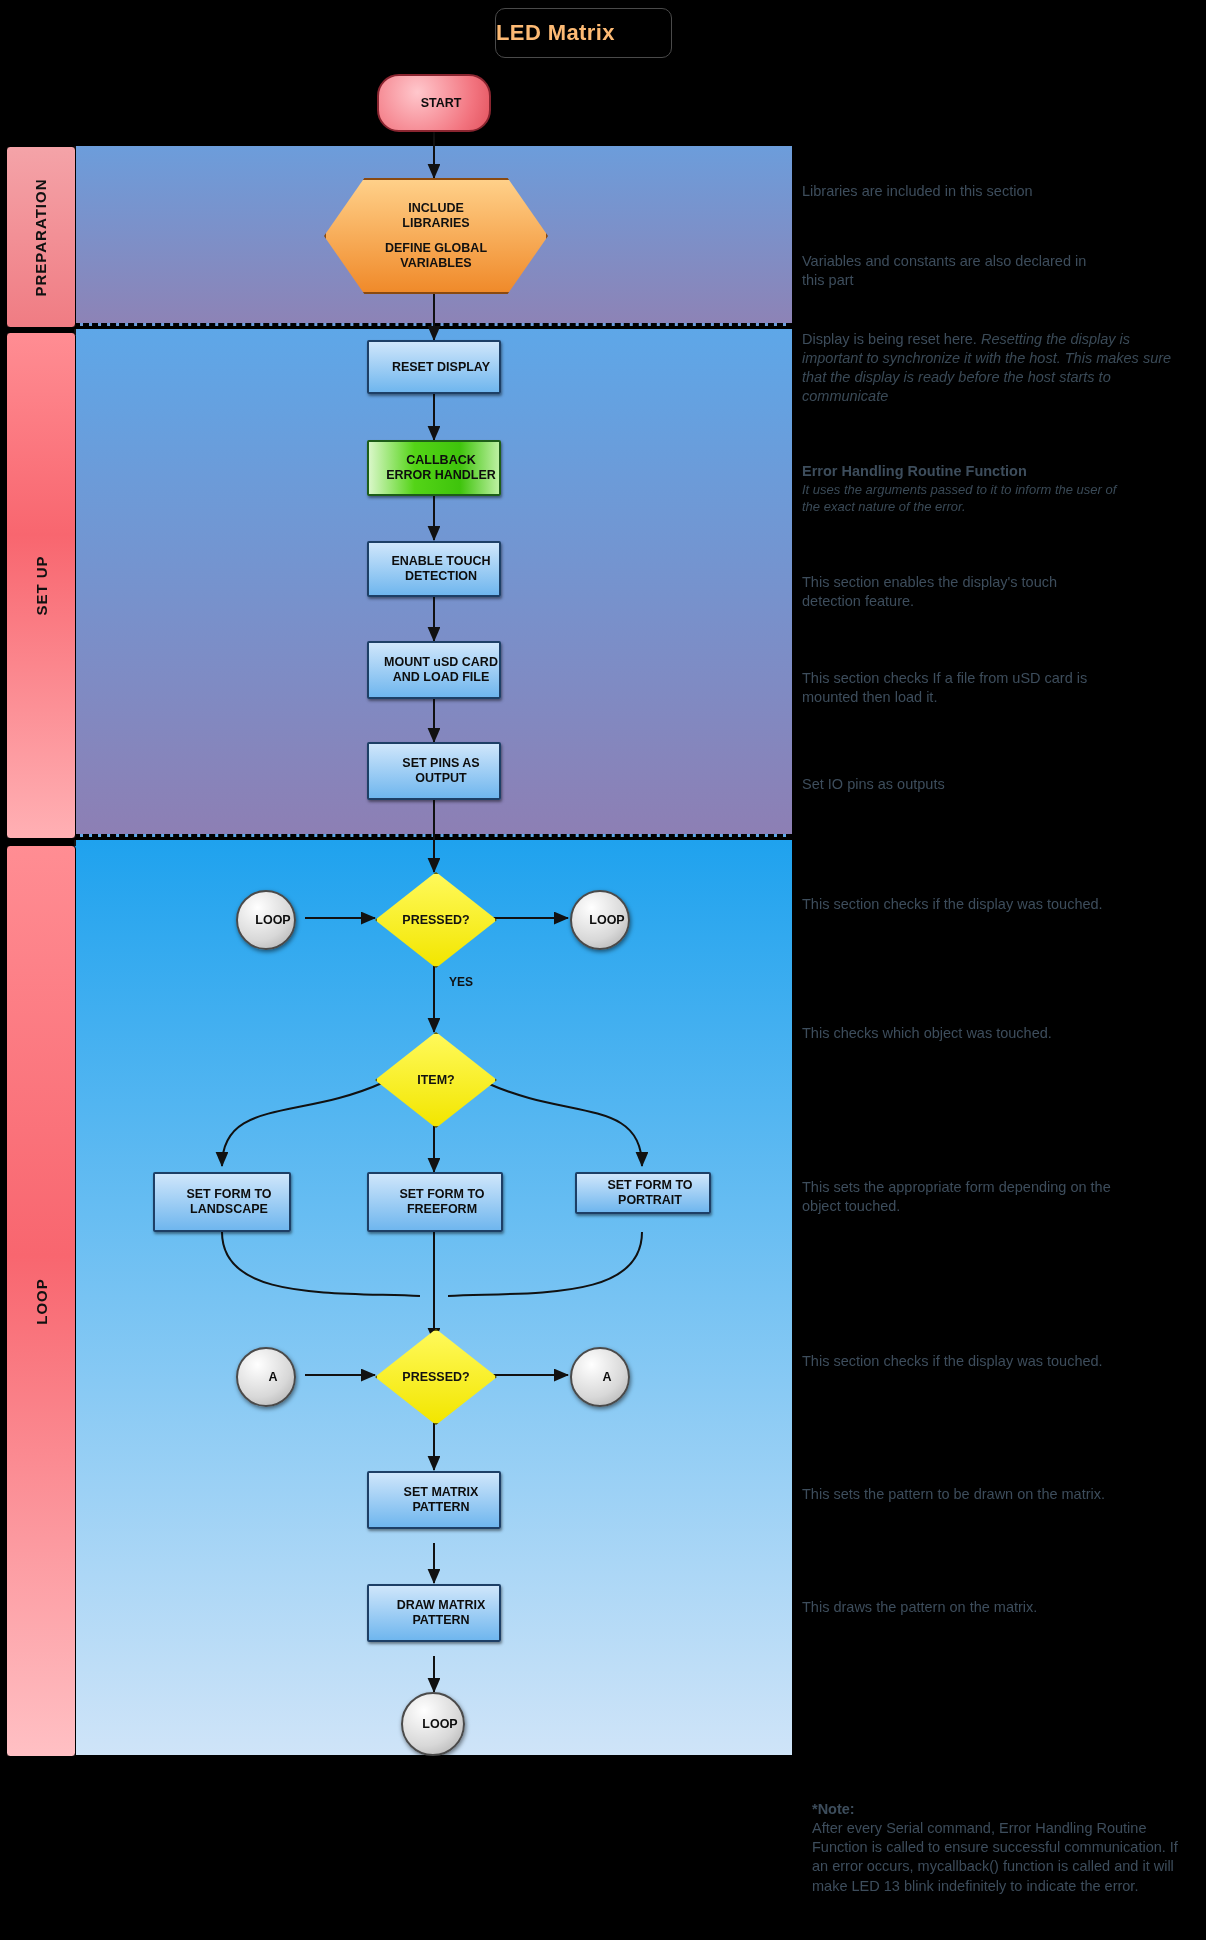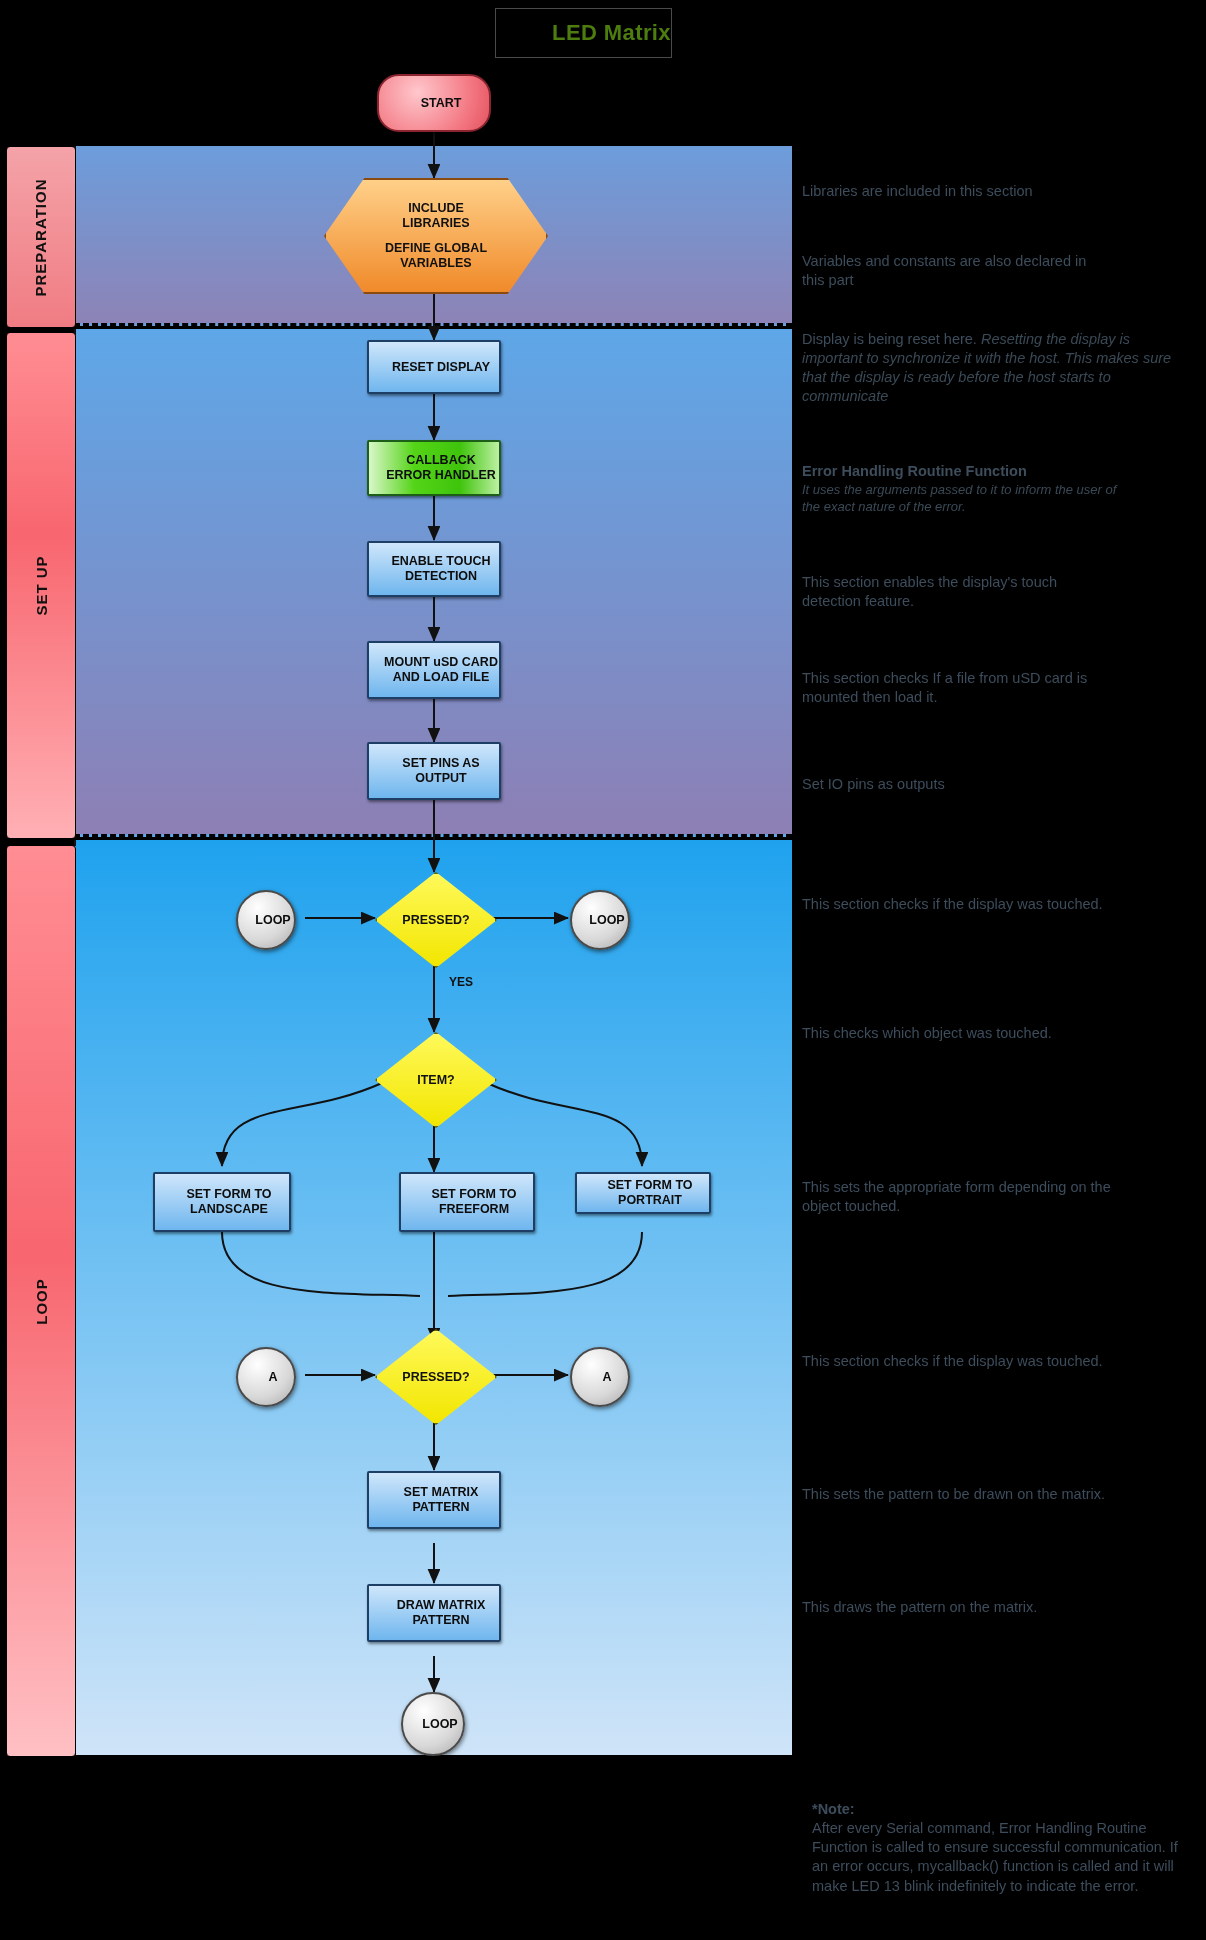--- a/index.html
+++ b/index.html
@@ -2,23 +2,23 @@
 <html><head>
 <meta charset="utf-8">
 <style>
   html,body{margin:0;padding:0;background:#000;}
   body{width:1206px;height:1940px;position:relative;font-family:"Liberation Sans",sans-serif;overflow:hidden;}
   .root{position:absolute;left:0;top:0;width:1206px;height:1940px;}
 
   
   .title-box{
     position:absolute;left:495px;top:8px;width:175px;height:48px;
-    border:1px solid #4a4a4a;border-radius:0;
-    display:flex;align-items:center;justify-content:flex-end;
-    color:#4d7c0f;font-size:22px;font-weight:bold;letter-spacing:.4px;
+    border:1px solid #4a4a4a;border-radius:10px;
+    display:flex;align-items:center;justify-content:flex-start;
+    color:#fdba74;font-size:22px;font-weight:bold;letter-spacing:.4px;
   }
 
   
   .band-label{
     position:absolute;left:6px;width:68px;
     border:1px solid #000;border-radius:4px;
     display:flex;align-items:center;justify-content:center;
   }
   .band-label span{
     transform:rotate(-90deg);white-space:nowrap;
@@ -227,21 +227,21 @@
   <div class="diamondwrap" style="left:375px;top:1032px;width:118px;height:92px;">
     <div class="diamond">
         <span>ITEM?</span>
       </div>
   </div>
 
   <div class="node proc" style="left:153px;top:1172px;width:138px;height:60px;">
     <span>SET FORM TO LANDSCAPE</span>
   </div>
 
-  <div class="node proc" style="left:367px;top:1172px;width:136px;height:60px;margin-left:32px;">
+  <div class="node proc" style="left:367px;top:1172px;width:136px;height:60px;">
     <span>SET FORM TO FREEFORM</span>
   </div>
 
   <div class="node proc" style="left:575px;top:1172px;width:136px;height:42px;">
     <span>SET FORM TO PORTRAIT</span>
   </div>
 
   <div class="node connector" style="left:236px;top:1347px;width:60px;height:60px;">
     <span>A</span>
   </div>

